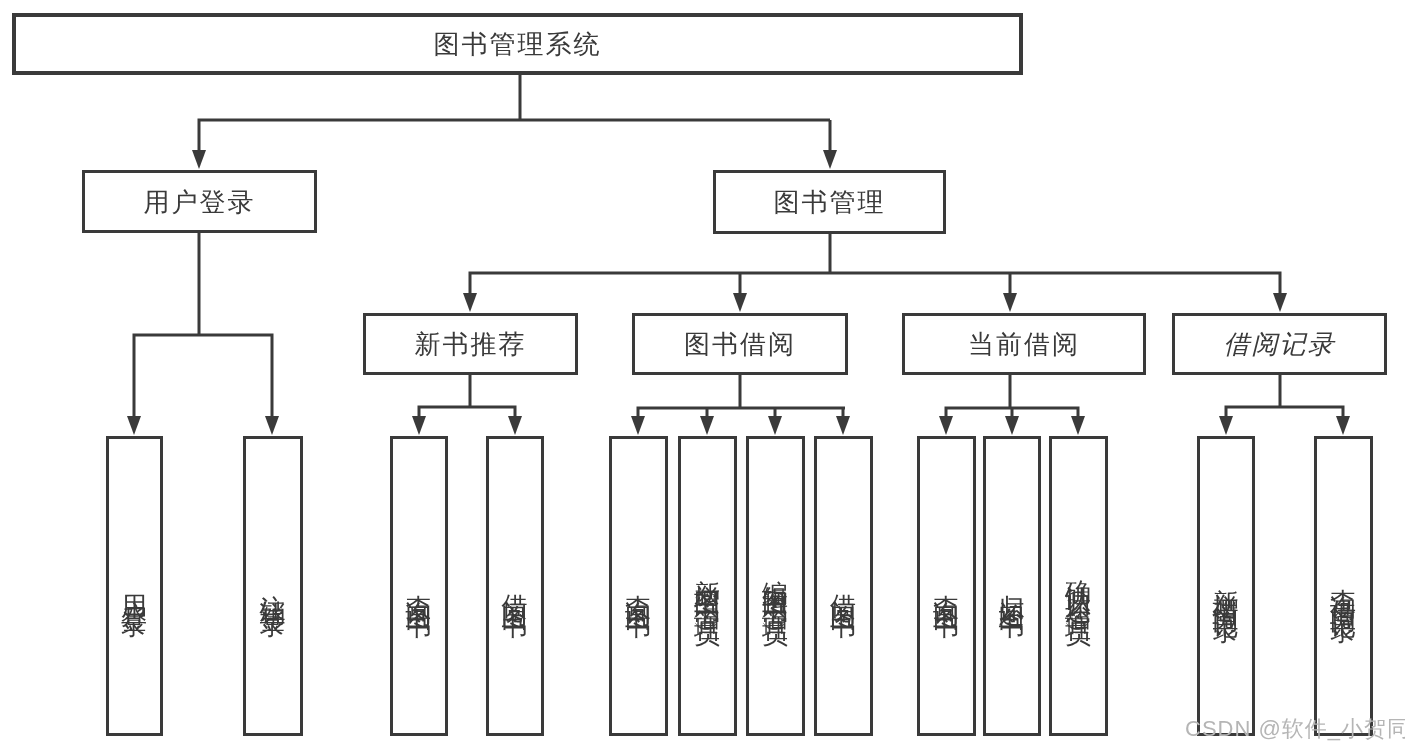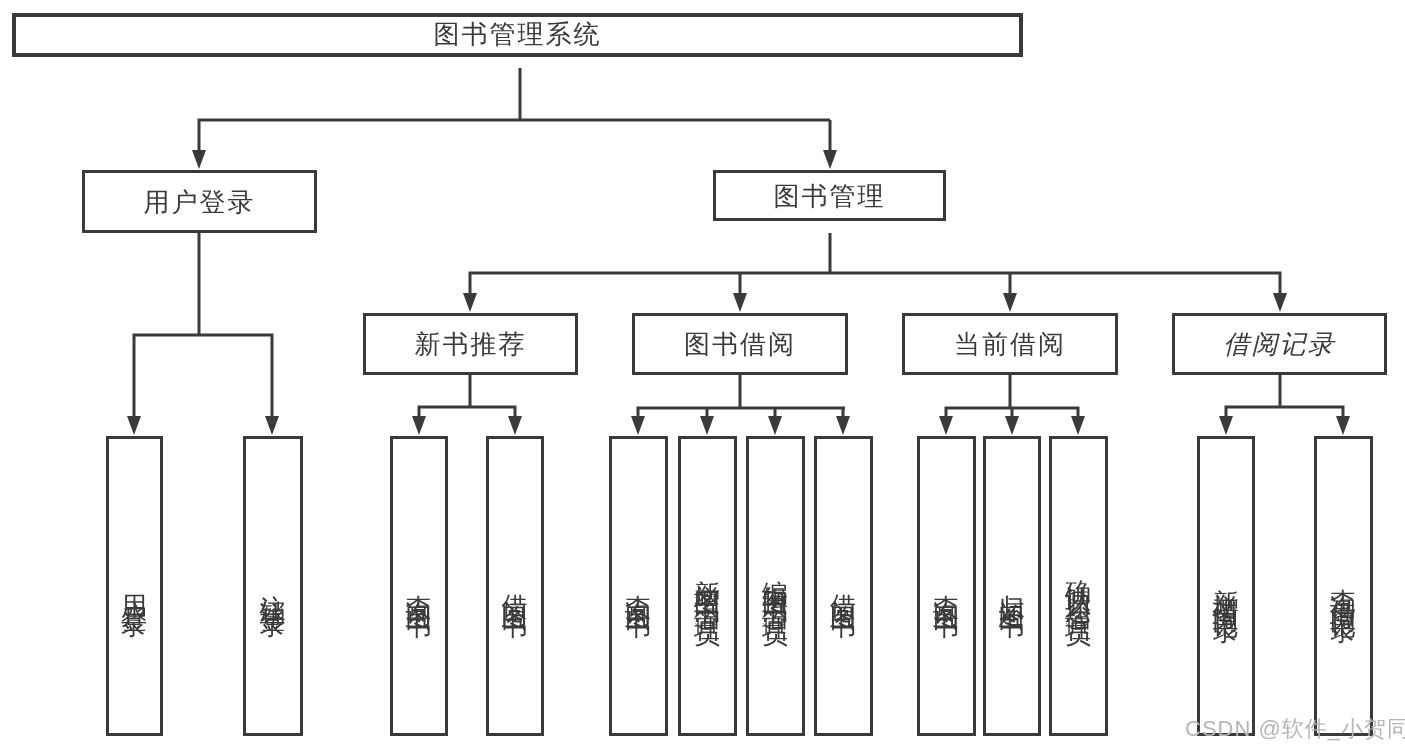--- a/index.html
+++ b/index.html
@@ -94,38 +94,38 @@
       <polygon points="1071,416 1085,416 1078,435" fill="#3a3a3a" stroke="none"></polygon>
     </g>
 
     <g>
       <path d="M1280,375 L1280,407 M1224.5,407 L1344.5,407 M1226,407 L1226,417 M1343,407 L1343,417"></path>
       <polygon points="1219,416 1233,416 1226,435" fill="#3a3a3a" stroke="none"></polygon>
       <polygon points="1336,416 1350,416 1343,435" fill="#3a3a3a" stroke="none"></polygon>
     </g>
   </svg>
 
-  <div class="box root" style="left:12px; top:13px; width:1011px; height:44px;font-family:Liberation Serif, serif;">
+  <div class="box root" style="left:12px; top:13px; width:1011px; height:62px;">
     <span>图书管理系统</span>
   </div>
 
   <div class="box" style="left:82px; top:170px; width:235px; height:63px;">
     <span>用户登录</span>
   </div>
-  <div class="box" style="left:713px; top:170px; width:233px; height:51px;">
+  <div class="box" style="left:713px; top:170px; width:233px; height:64px;">
     <span>图书管理</span>
   </div>
 
   <div class="box" style="left:363px; top:313px; width:215px; height:62px;">
     <span>新书推荐</span>
   </div>
   <div class="box" style="left:632px; top:313px; width:216px; height:62px;">
     <span>图书借阅</span>
   </div>
-  <div class="box" style="left:902px; top:313px; width:216px; height:62px;">
+  <div class="box" style="left:902px; top:313px; width:244px; height:62px;">
     <span>当前借阅</span>
   </div>
   <div class="box" style="left:1172px; top:313px; width:215px; height:62px;font-style:italic;">
     <span>借阅记录</span>
   </div>
 
   <div class="box vbox" style="left:106px; top:436px; width:57px; height:300px;">
     <span>用户登录</span>
   </div>
   <div class="box vbox" style="left:243px; top:436px; width:60px; height:300px;">

